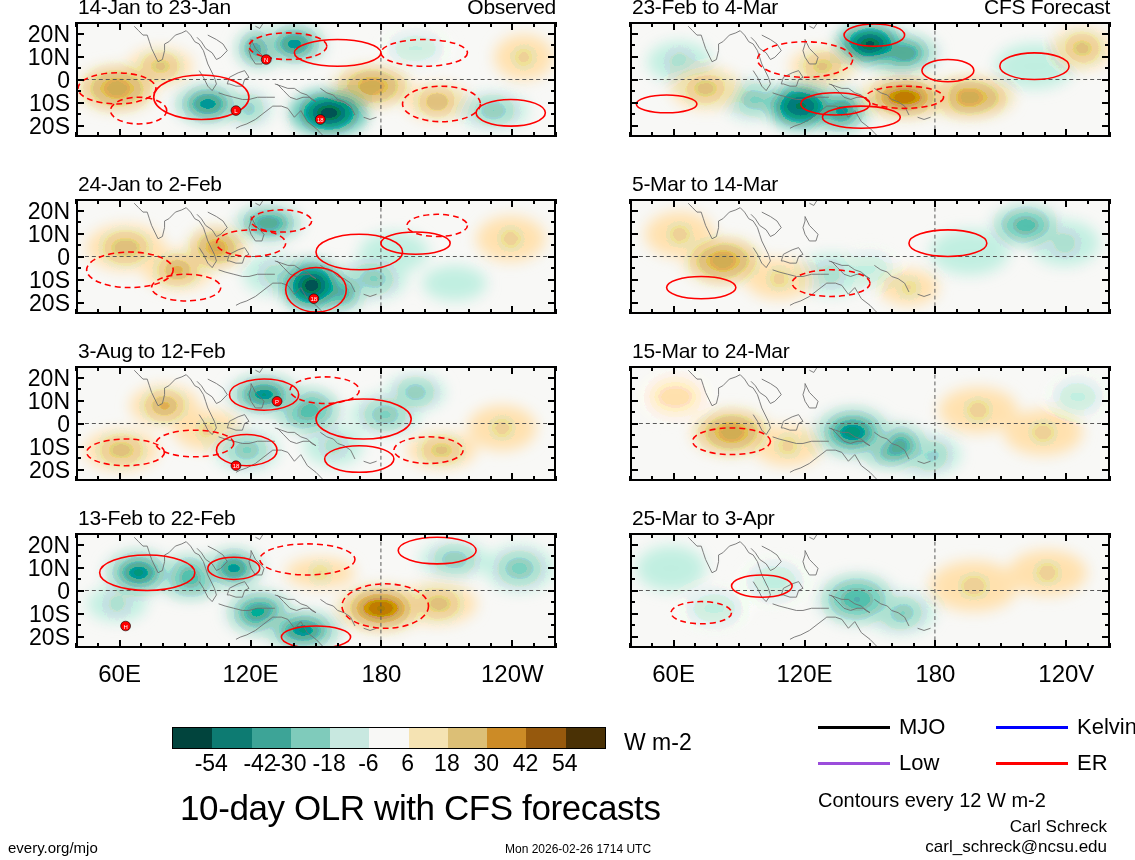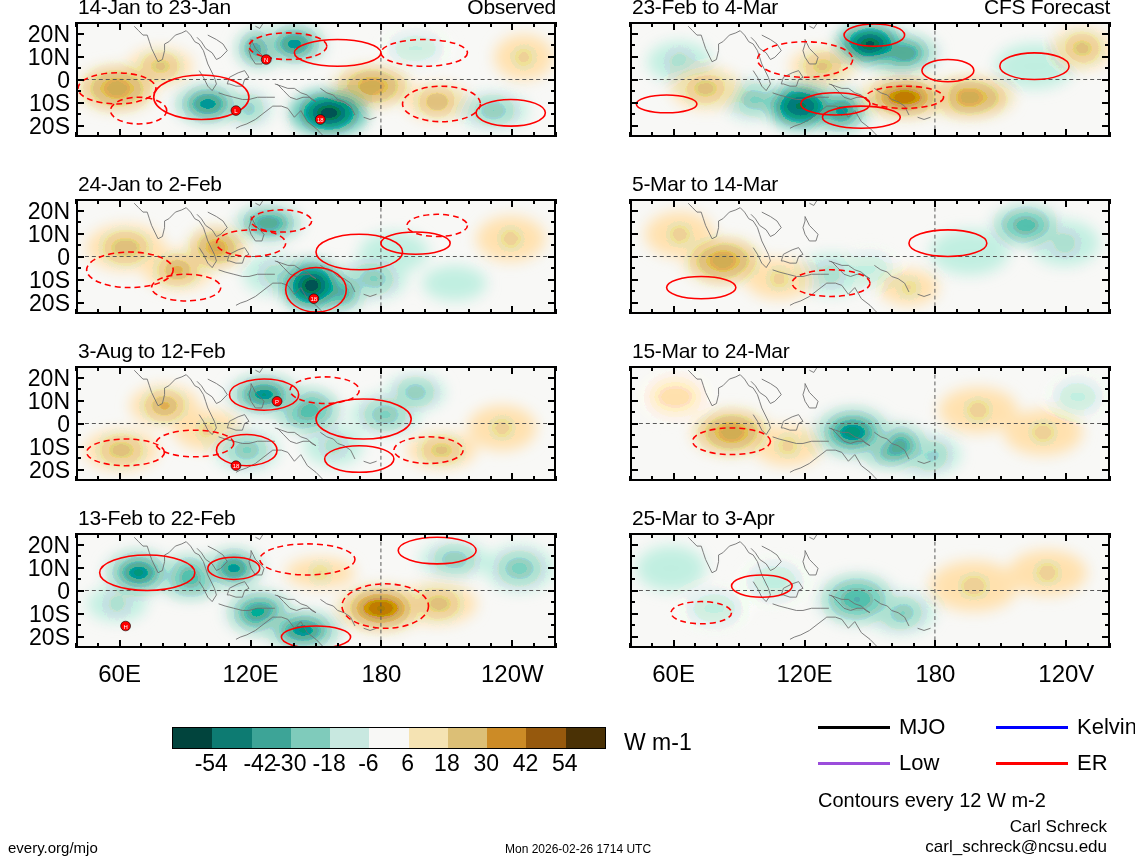--- a/index.html
+++ b/index.html
@@ -1293,21 +1293,21 @@
       <div class="cbtick" style="left: 230px; width: 60px; top: 752px;">-42</div>
       <div class="cbtick" style="left: 259.818px; width: 60px; top: 752px;">-30</div>
       <div class="cbtick" style="left: 299.091px; width: 60px; top: 752px;">-18</div>
       <div class="cbtick" style="left: 338.364px; width: 60px; top: 752px;">-6</div>
       <div class="cbtick" style="left: 377.636px; width: 60px; top: 752px;">6</div>
       <div class="cbtick" style="left: 416.909px; width: 60px; top: 752px;">18</div>
       <div class="cbtick" style="left: 456.182px; width: 60px; top: 752px;">30</div>
       <div class="cbtick" style="left: 495.455px; width: 60px; top: 752px;">42</div>
       <div class="cbtick" style="left: 534.727px; width: 60px; top: 752px;">54</div>
     </div>
-  <div id="cbunits" style="left: 624px; top: 731px;">W m-1</div>
+  <div id="cbunits" style="left: 624px; top: 731px;">W m-2</div>
 
   <div id="legend-layer">
       <div class="lgitem" style="left: 818px; top: 716px;">
         <div class="lgline" style="border-top-color: rgb(0, 0, 0);"></div>
         <span class="lgtext">MJO</span>
       </div>
       <div class="lgitem" style="left: 996px; top: 716px;">
         <div class="lgline" style="border-top-color: rgb(0, 0, 255);"></div>
         <span class="lgtext">Kelvin x2</span>
       </div>
@@ -1315,18 +1315,19 @@
         <div class="lgline" style="border-top-color: rgb(155, 77, 219);"></div>
         <span class="lgtext">Low</span>
       </div>
       <div class="lgitem" style="left: 996px; top: 752px;">
         <div class="lgline" style="border-top-color: rgb(255, 0, 0);"></div>
         <span class="lgtext">ER</span>
       </div>
     </div>
 
 
+  <div id="maintitle" style="left: 180px; top: 790px;">10-day OLR with CFS forecasts</div>
   <div id="contnote" style="left: 818px; top: 790px;">Contours every 12 W m-2</div>
   <div id="author" style="right: 28px; top: 818px;">Carl Schreck</div>
   <div id="email" style="right: 28px; top: 838px;">carl_schreck@ncsu.edu</div>
   <div id="sitelink" style="left: 8px; top: 840px;">every.org/mjo</div>
   <div id="stamp" style="left: 505px; top: 843px;">Mon 2026-02-26 1714 UTC</div>
 </div>
 
 </body></html>

